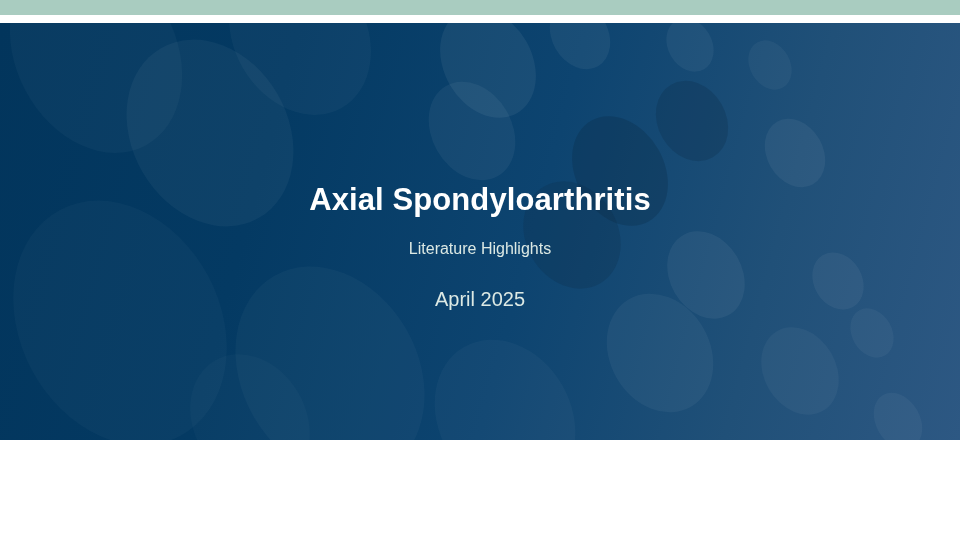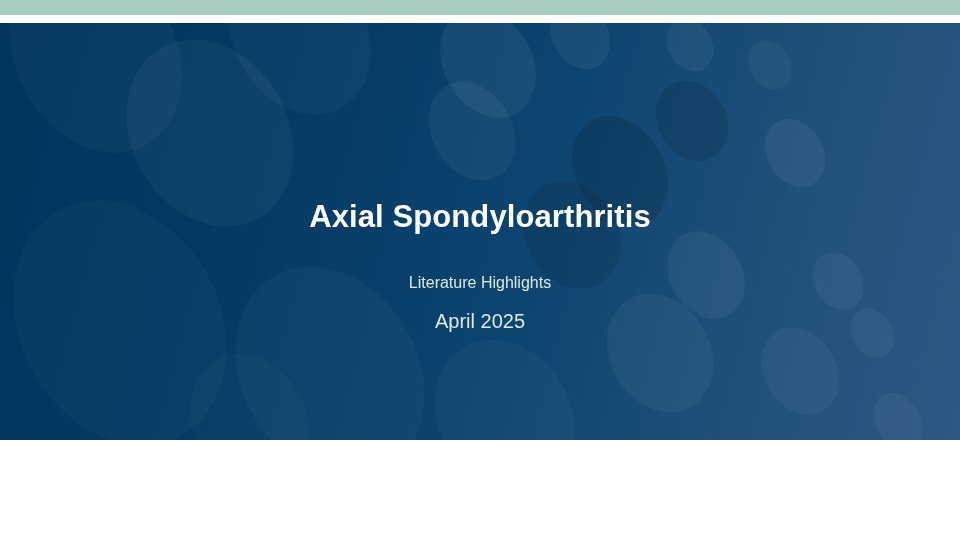--- a/index.html
+++ b/index.html
@@ -62,36 +62,36 @@
     justify-content: flex-start;
     padding-top: 160px;
     box-sizing: border-box;
   }
   .deck-title {
     font-size: 31px;
     font-weight: bold;
     color: #ffffff;
     letter-spacing: 0.1px;
     line-height: 1.1;
-    margin: 17px;
+    margin: 0;
     text-align: center;
   }
   .deck-subtitle {
     font-size: 16px;
     font-weight: normal;
     color: #dce9e4;
     margin: 0;
     padding-top: 23px;
     text-align: center;
   }
   .deck-date {
     font-size: 20px;
     font-weight: normal;
     color: #dce9e4;
-    margin: 0;
+    margin: 12px;
     padding-top: 18px;
     text-align: right;
   }
 
   
   .footer {
     position: absolute;
     left: 0;
     top: 440px;
     width: 960px;

